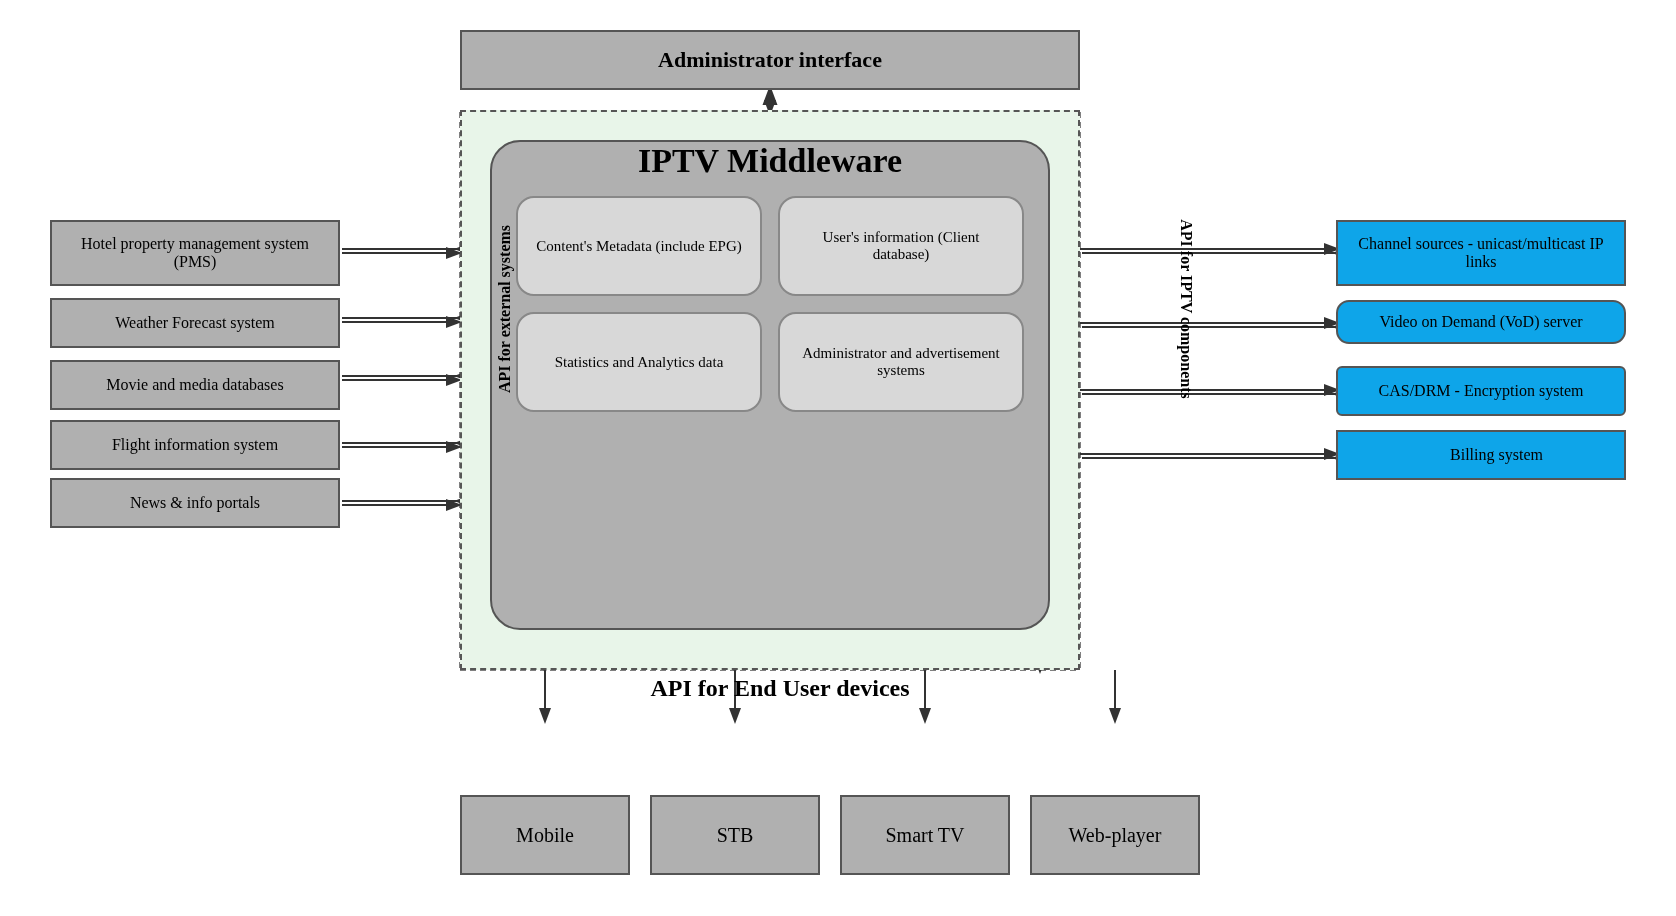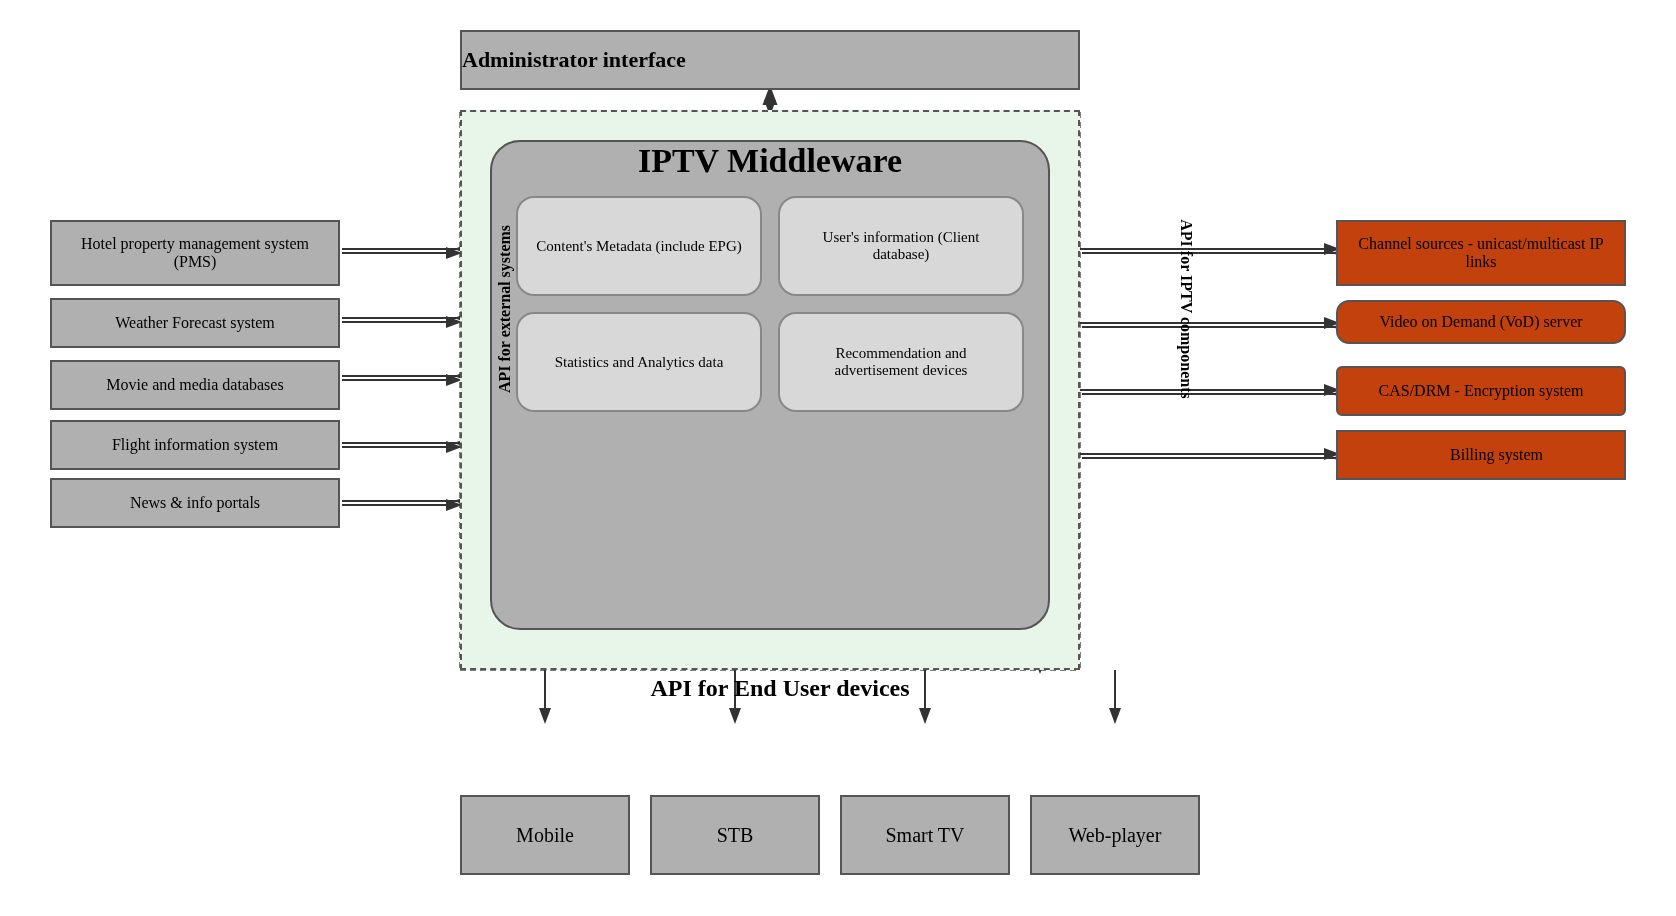--- a/index.html
+++ b/index.html
@@ -21,21 +21,21 @@
     .admin-box {
       position: absolute;
       top: 30px;
       left: 460px;
       width: 620px;
       height: 60px;
       background: #b0b0b0;
       border: 2px solid #555;
       display: flex;
       align-items: center;
-      justify-content: flex-start;
+      justify-content: center;
       font-size: 22px;
       font-weight: bold;
     }
 
     
     .green-outer {
       position: absolute;
       top: 110px;
       left: 460px;
       width: 620px;
@@ -97,21 +97,21 @@
       font-size: 16px;
       text-align: center;
       padding: 4px 10px;
     }
 
     
     .right-box {
       position: absolute;
       right: 50px;
       width: 290px;
-      background: #c2410c;
+      background: #0ea5e9;
       border: 2px solid #555;
       display: flex;
       align-items: center;
       justify-content: center;
       font-size: 16px;
       text-align: center;
       padding: 8px 10px;
     }
 
     
@@ -231,21 +231,21 @@
       <div class="inner-box">
         <span>Content's Metadata (include EPG)</span>
       </div>
       <div class="inner-box">
         <span>User's information (Client database)</span>
       </div>
       <div class="inner-box">
         <span>Statistics and Analytics data</span>
       </div>
       <div class="inner-box">
-        <span>Recommendation and advertisement devices</span>
+        <span>Administrator and advertisement systems</span>
       </div>
     </div>
   </div>
 
   <div class="left-box" style="top:220px; height:66px;">
     <span>Hotel property management system (PMS)</span>
   </div>
   <div class="left-box" style="top:298px; height:50px;">
     <span>Weather Forecast system</span>
   </div>

